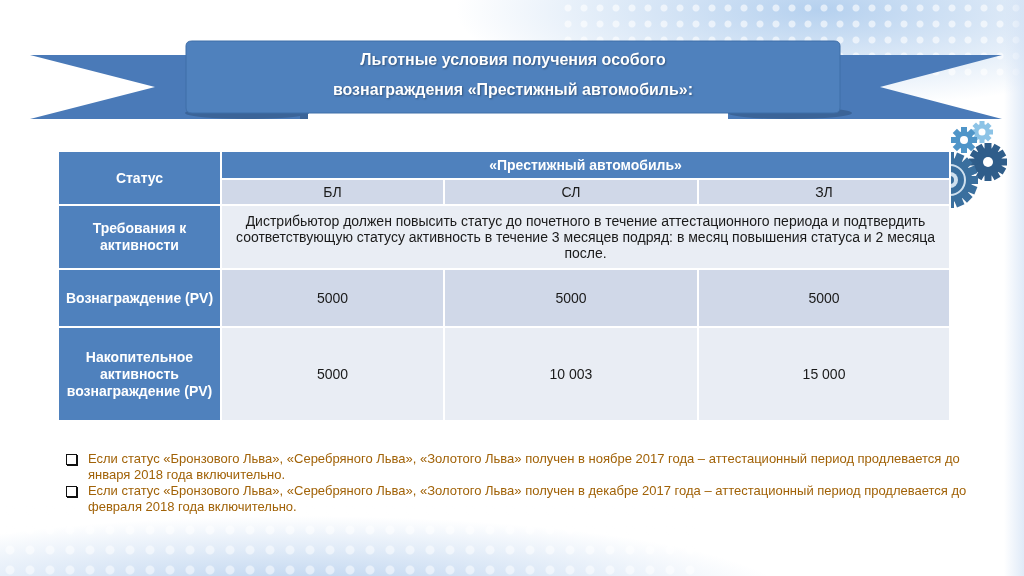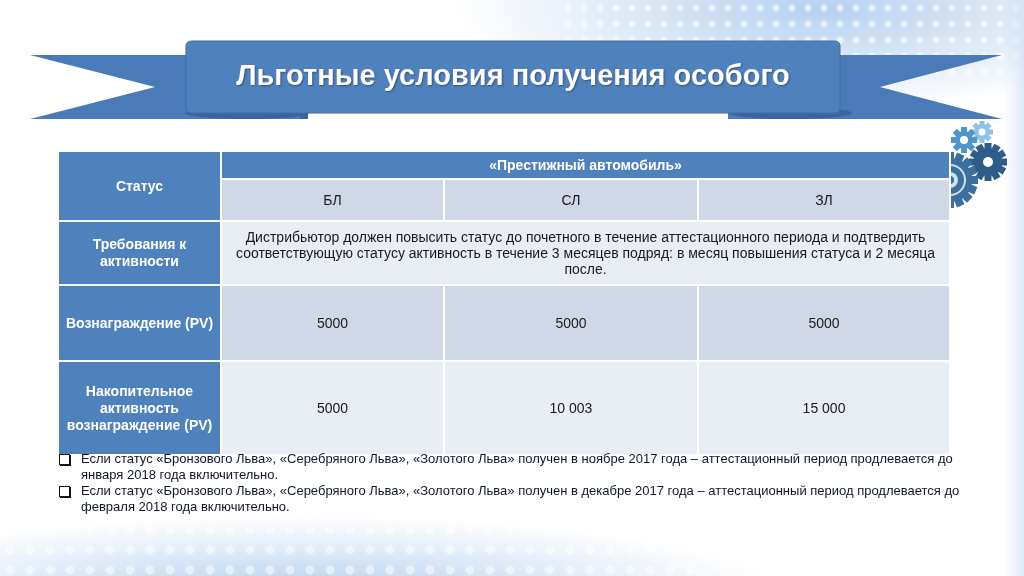--- a/index.html
+++ b/index.html
@@ -29,21 +29,21 @@
   .side-band {
     position:absolute; right:0; top:0; width:20px; height:576px;
     background: linear-gradient(to right, rgba(255,255,255,0), rgba(210,225,245,0.7));
   }
   
   .ribbon { position:absolute; left:0; top:0; width:1024px; height:140px; }
   .ribbon svg { position:absolute; left:0; top:0; }
   .title {
     position:absolute; left:186px; top:42px; width:654px; height:66px;
     display:flex; flex-direction:column; align-items:center; justify-content:center;
-    color:#ffffff; font-weight:bold; font-size:29px; line-height:30px;
+    color:#ffffff; font-weight:bold; font-size:16px; line-height:30px;
     text-shadow: 1px 1px 2px rgba(0,0,0,0.35);
     text-align:center;
   }
   
   .gears { position:absolute; left:918px; top:118px; width:96px; height:96px; }
   
   table.main {
     position:absolute; left:57px; top:150px; width:892px;
     border-collapse:collapse; table-layout:fixed;
   }
@@ -55,21 +55,21 @@
     background:#4f81bd; color:#ffffff !important; font-weight:bold; font-size:14.5px; line-height:17px;
   }
   td.tophead {
     background:#4f81bd; color:#ffffff !important; font-weight:bold; font-size:14px;
   }
   td.subhead { background:#d0d8e8; font-size:15px; }
   td.light { background:#e9edf4; }
   td.mid { background:#d0d8e8; }
   td.req { font-size:12.5px; line-height:16px; padding:0 10px; }
   
-  .notes { position:absolute; left:57px; top:451px; width:930px; font-size:13px; line-height:16px; color:#0f172a; }
+  .notes { position:absolute; left:64px; top:451px; width:930px; font-size:13px; line-height:16px; color:#a16207; }
   .note { display:flex; align-items:flex-start; }
   .note .box {
     flex:0 0 auto; width:9px; height:9px; border:1.5px solid #111; margin:3px 11px 0 2px;
     box-shadow:1px 1px 0 #111; background:#fff;
   }
   .note .txt { flex:1 1 auto; }
 </style>
 </head>
 <body>
 
@@ -88,20 +88,21 @@
 
     <ellipse cx="247" cy="113" rx="62" ry="6" fill="#3b6498"></ellipse>
     <ellipse cx="790" cy="113" rx="62" ry="6" fill="#3b6498"></ellipse>
 
     <path d="M186,46 Q186,41 192,41 L834,41 Q840,41 840,46 L840,108 Q840,113 834,113 L192,113 Q186,113 186,108 Z" fill="#4f81bd" stroke="#3f6ea8" stroke-width="1"></path>
   </svg>
 </div>
 
 <div class="title">
   <div>Льготные условия получения особого</div>
+  <div>вознаграждения «Престижный автомобиль»:</div>
 </div>
 
 <div class="gears">
   <svg width="96" height="96" viewBox="0 0 96 96">
     <defs>
       <g id="tooth">
         <rect x="-3" y="-1" width="6" height="6"></rect>
       </g>
     </defs>
 
@@ -158,30 +159,30 @@
     <col style="width:163px">
     <col style="width:223px">
     <col style="width:254px">
     <col style="width:252px">
   </colgroup>
   <tbody>
       <tr style="height:28px">
     <td class="rowhead" rowspan="2">Статус</td>
     <td class="tophead" colspan="3">«Престижный автомобиль»</td>
   </tr>
-  <tr style="height:42px">
+  <tr style="height:26px">
     <td class="subhead">БЛ</td>
     <td class="subhead">СЛ</td>
     <td class="subhead">ЗЛ</td>
   </tr>
   <tr style="height:64px">
     <td class="rowhead">Требования к активности</td>
     <td class="light req" colspan="3">Дистрибьютор должен повысить статус до почетного в течение аттестационного периода и подтвердить соответствующую статусу активность в течение 3 месяцев подряд: в месяц повышения статуса и 2 месяца после.</td>
   </tr>
-  <tr style="height:76px">
+  <tr style="height:58px">
     <td class="rowhead">Вознаграждение (PV)</td>
     <td class="mid">5000</td>
     <td class="mid">5000</td>
     <td class="mid">5000</td>
   </tr>
   <tr style="height:94px">
     <td class="rowhead">Накопительное активность вознаграждение (PV)</td>
     <td class="light">5000</td>
     <td class="light">10 003</td>
     <td class="light">15 000</td>

